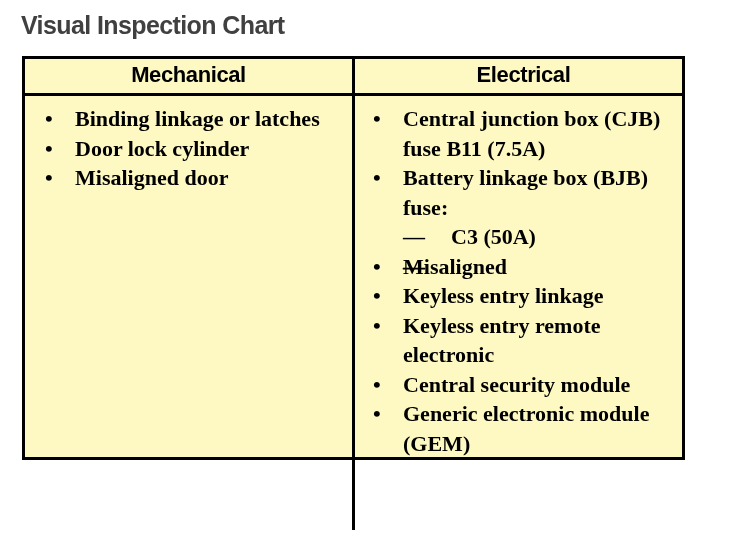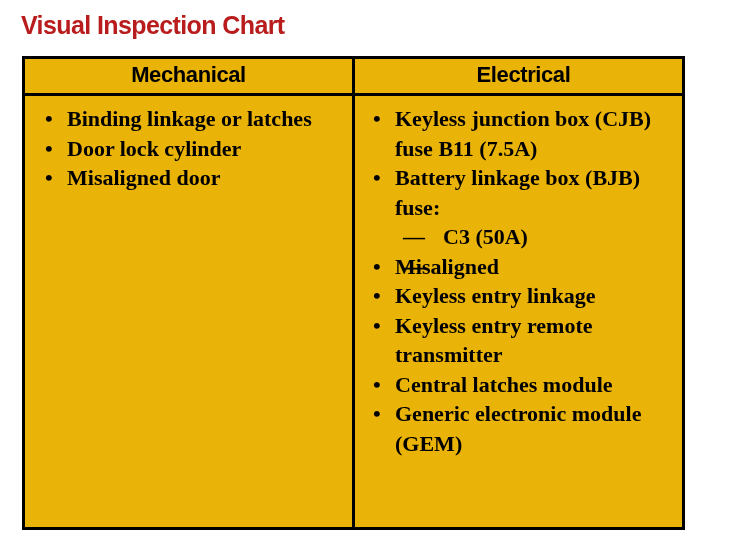--- a/index.html
+++ b/index.html
@@ -19,34 +19,34 @@
   
   #page-title {
     position: absolute;
     left: 21px;
     top: 10px;
     font-family: "Liberation Sans", "DejaVu Sans", sans-serif;
     font-weight: bold;
     font-size: 25px;
     line-height: 30px;
     letter-spacing: -0.6px;
-    color: #b91c1c;
+    color: #404040;
     white-space: nowrap;
   }
 
   
   #inspection-table {
     position: absolute;
     left: 22px;
     top: 56px;
     width: 663px;
-    height: 474px;
+    height: 404px;
     border: 3px solid #000000;
     box-sizing: border-box;
-    background: #eab308;
+    background: #fef9c3;
   }
 
   .table-header-row {
     display: flex;
     height: 37px;
     border-bottom: 3px solid #000000;
     box-sizing: border-box;
   }
   .table-body-row {
     display: flex;
@@ -121,21 +121,21 @@
   }
   .sub-item > .dash-marker {
     position: absolute;
     left: 8px;
     top: 0;
     font-size: 22px;
     line-height: 29.5px;
     letter-spacing: -1px;
   }
 
-  .item-text { display: block; }
+  .item-text { display: block; margin-left: 8px; }
 </style>
 </head>
 <body>
 
 <div id="page-title">Visual Inspection Chart</div>
 
 <div id="inspection-table">
 
   <div class="table-header-row">
     <div class="col-left">
@@ -167,21 +167,21 @@
         </li>
 
       </ul>
     </div>
 
     <div class="col-right">
       <ul class="bullet-list">
 
         <li class="bullet-item">
           <span class="bullet-marker">•</span>
-          <span class="item-text">Keyless junction box (CJB) fuse B11 (7.5A)</span>
+          <span class="item-text">Central junction box (CJB) fuse B11 (7.5A)</span>
         </li>
 
         <li class="bullet-item">
           <span class="bullet-marker">•</span>
           <span class="item-text">Battery linkage box (BJB) fuse:</span>
 
           <ul class="sub-list">
             <li class="sub-item">
               <span class="dash-marker">—</span>
               <span class="item-text">C3 (50A)</span>
@@ -200,26 +200,26 @@
           <span class="item-text">Misaligned</span>
         </li>
 
         <li class="bullet-item">
           <span class="bullet-marker">•</span>
           <span class="item-text">Keyless entry linkage</span>
         </li>
 
         <li class="bullet-item">
           <span class="bullet-marker">•</span>
-          <span class="item-text">Keyless entry remote transmitter</span>
-        </li>
-
-        <li class="bullet-item">
-          <span class="bullet-marker">•</span>
-          <span class="item-text">Central latches module</span>
+          <span class="item-text">Keyless entry remote electronic</span>
+        </li>
+
+        <li class="bullet-item">
+          <span class="bullet-marker">•</span>
+          <span class="item-text">Central security module</span>
         </li>
 
         <li class="bullet-item">
           <span class="bullet-marker">•</span>
           <span class="item-text">Generic electronic module (GEM)</span>
         </li>
 
       </ul>
     </div>
 

